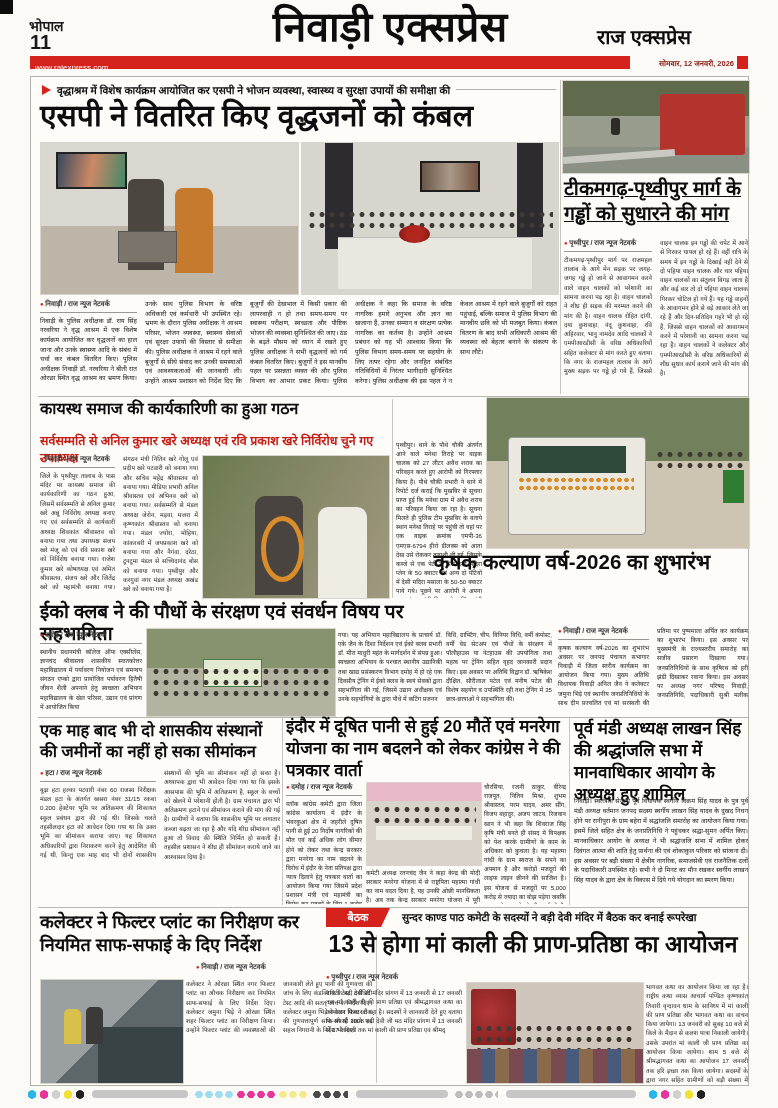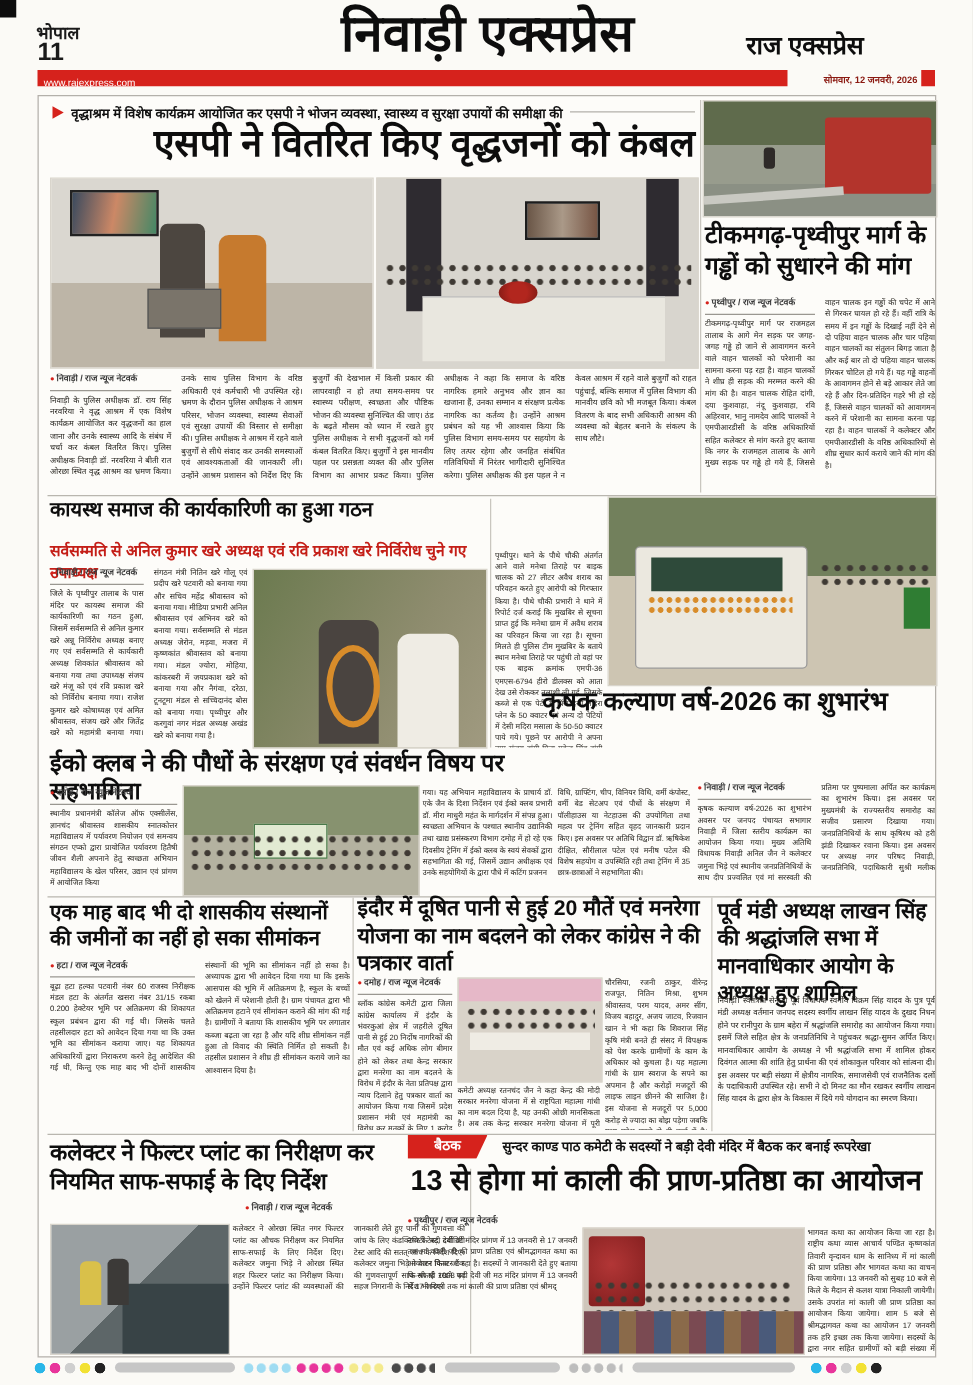--- a/index.html
+++ b/index.html
@@ -46,21 +46,21 @@
     <span style="font-size:10.5px;font-weight:800;color:#111;white-space:nowrap;">वृद्धाश्रम में विशेष कार्यक्रम आयोजित कर एसपी ने भोजन व्यवस्था, स्वास्थ्य व सुरक्षा उपायों की समीक्षा की</span>
     <span style="flex:1;height:1px;background:#b3b0aa;"></span>
   </div>
 
   <div class="photo" style="left:562px;top:80px;width:186px;height:92px;background:linear-gradient(#5f6b4c 0 38%,#989c8d 38% 72%,#8b9084 72%);">
     <div class="pel" style="left:52%;top:14%;width:46%;height:66%;background:#b3342c;border-radius:3px;"></div>
     <div class="pel" style="left:26%;top:40%;width:9px;height:17px;background:#2e2a28;border-radius:3px;"></div>
     <div class="pel" style="left:0;top:78%;width:60%;height:8%;background:#c9c9c2;transform:rotate(-4deg);"></div>
   </div>
 
-  <div class="abs h" style="left:40px;top:99px;width:516px;font-size:30px;text-align:right;">एसपी ने वितरित किए वृद्धजनों को कंबल</div>
+  <div class="abs h" style="left:40px;top:99px;width:516px;font-size:30px;">एसपी ने वितरित किए वृद्धजनों को कंबल</div>
 
   <div class="photo" style="left:40px;top:142px;width:257px;height:151px;background:linear-gradient(#dad7d0 0 55%,#bdb5a7 55%);">
     <div class="pel" style="left:6%;top:6%;width:26%;height:22%;background:linear-gradient(100deg,#3a4a5e,#c86,#486);border:2px solid #222;"></div>
     <div class="pel" style="left:34%;top:24%;width:14%;height:60%;background:#4c4640;border-radius:6px 6px 0 0;"></div>
     <div class="pel" style="left:52%;top:30%;width:15%;height:56%;background:#c67a2e;border-radius:8px 8px 0 0;"></div>
     <div class="pel" style="left:30%;top:58%;width:22%;height:20%;background:#7a746a;border:1px solid #555;"></div>
   </div>
   <div class="photo" style="left:301px;top:142px;width:256px;height:151px;background:#d8d5ce;">
     <div class="pel" style="left:9%;top:0;width:11%;height:70%;background:#2e2b30;"></div>
     <div class="pel" style="left:84%;top:0;width:10%;height:62%;background:#2e2b30;"></div>
@@ -70,21 +70,21 @@
     <div class="pel" style="left:38%;top:54%;width:12%;height:12%;background:radial-gradient(circle,#b2261e 40%,#7d1a14);border-radius:50%;"></div>
   </div>
 
   <div class="abs bodytxt cols5" style="left:40px;top:299px;width:517px;height:95px;">
     <span class="byline">निवाड़ी / राज न्यूज नेटवर्क</span>
     <span>निवाड़ी के पुलिस अधीक्षक डॉ. राय सिंह नरवरिया ने वृद्ध आश्रम में एक विशेष कार्यक्रम आयोजित कर वृद्धजनों का हाल जाना और उनके स्वास्थ्य आदि के संबंध में चर्चा कर कंबल वितरित किए। पुलिस अधीक्षक निवाड़ी डॉ. नरवरिया ने बीती रात ओरछा स्थित वृद्ध आश्रम का भ्रमण किया। उनके साथ पुलिस विभाग के वरिष्ठ अधिकारी एवं कर्मचारी भी उपस्थित रहे। भ्रमण के दौरान पुलिस अधीक्षक ने आश्रम परिसर, भोजन व्यवस्था, स्वास्थ्य सेवाओं एवं सुरक्षा उपायों की विस्तार से समीक्षा की। पुलिस अधीक्षक ने आश्रम में रहने वाले बुजुर्गों से सीधे संवाद कर उनकी समस्याओं एवं आवश्यकताओं की जानकारी ली। उन्होंने आश्रम प्रशासन को निर्देश दिए कि बुजुर्गों की देखभाल में किसी प्रकार की लापरवाही न हो तथा समय-समय पर स्वास्थ्य परीक्षण, स्वच्छता और पौष्टिक भोजन की व्यवस्था सुनिश्चित की जाए। ठंड के बढ़ते मौसम को ध्यान में रखते हुए पुलिस अधीक्षक ने सभी वृद्धजनों को गर्म कंबल वितरित किए। बुजुर्गों ने इस मानवीय पहल पर प्रसन्नता व्यक्त की और पुलिस विभाग का आभार प्रकट किया। पुलिस अधीक्षक ने कहा कि समाज के वरिष्ठ नागरिक हमारे अनुभव और ज्ञान का खजाना हैं, उनका सम्मान व संरक्षण प्रत्येक नागरिक का कर्तव्य है। उन्होंने आश्रम प्रबंधन को यह भी आश्वास किया कि पुलिस विभाग समय-समय पर सहयोग के लिए तत्पर रहेगा और जनहित संबंधित गतिविधियों में निरंतर भागीदारी सुनिश्चित करेगा। पुलिस अधीक्षक की इस पहल ने न केवल आश्रम में रहने वाले बुजुर्गों को राहत पहुंचाई, बल्कि समाज में पुलिस विभाग की मानवीय छवि को भी मजबूत किया। कंबल वितरण के बाद सभी अधिकारी आश्रम की व्यवस्था को बेहतर बनाने के संकल्प के साथ लौटे।</span>
   </div>
 
   <div class="abs vline" style="left:560px;top:80px;height:314px;"></div>
 
-  <div class="abs h" style="left:564px;top:176px;width:184px;font-size:19.5px;line-height:1.3;">टीकमगढ़-पृथ्वीपुर मार्ग के गड्ढों को सुधारने की मांग</div>
+  <div class="abs h" style="left:564px;top:176px;width:184px;font-size:19.5px;line-height:1.3;text-decoration:underline;">टीकमगढ़-पृथ्वीपुर मार्ग के गड्ढों को सुधारने की मांग</div>
   <div class="abs bodytxt cols2" style="left:564px;top:238px;width:184px;height:156px;font-size:6.2px;">
     <span class="byline">पृथ्वीपुर / राज न्यूज नेटवर्क</span>
     <span>टीकमगढ़-पृथ्वीपुर मार्ग पर राजमहल तालाब के आगे मेन सड़क पर जगह-जगह गड्ढे हो जाने से आवागमन करने वाले वाहन चालकों को परेशानी का सामना करना पड़ रहा है। वाहन चालकों ने शीघ्र ही सड़क की मरम्मत करने की मांग की है। वाहन चालक रोहित दांगी, दया कुशवाहा, नंदू कुशवाहा, रवि अहिरवार, भानु नामदेव आदि चालकों ने एमपीआरडीसी के वरिष्ठ अधिकारियों सहित कलेक्टर से मांग करते हुए बताया कि नगर के राजमहल तालाब के आगे मुख्य सड़क पर गड्ढे हो गये हैं, जिससे वाहन चालक इन गड्ढों की चपेट में आने से गिरकर घायल हो रहे हैं। वहीं रात्रि के समय में इन गड्ढों के दिखाई नहीं देने से दो पहिया वाहन चालक और चार पहिया वाहन चालकों का संतुलन बिगड़ जाता है और कई बार तो दो पहिया वाहन चालक गिरकर चोटिल हो गये हैं। यह गड्ढे वाहनों के आवागमन होने से बड़े आकार लेते जा रहे हैं और दिन-प्रतिदिन गहरे भी हो रहे हैं, जिससे वाहन चालकों को आवागमन करने में परेशानी का सामना करना पड़ रहा है। वाहन चालकों ने कलेक्टर और एमपीआरडीसी के वरिष्ठ अधिकारियों से शीघ्र सुधार कार्य कराये जाने की मांग की है।</span>
   </div>
 
   <div class="abs hline" style="left:38px;top:396px;width:710px;"></div>
 
   <div class="abs h" style="left:40px;top:400px;width:350px;font-size:16px;">कायस्थ समाज की कार्यकारिणी का हुआ गठन</div>
   <div class="abs redsub" style="left:40px;top:432px;width:350px;font-size:12.5px;">सर्वसम्मति से अनिल कुमार खरे अध्यक्ष एवं रवि प्रकाश खरे निर्विरोध चुने गए उपाध्यक्ष</div>
   <div class="abs bodytxt cols2" style="left:40px;top:454px;width:158px;height:144px;font-size:6.2px;">

